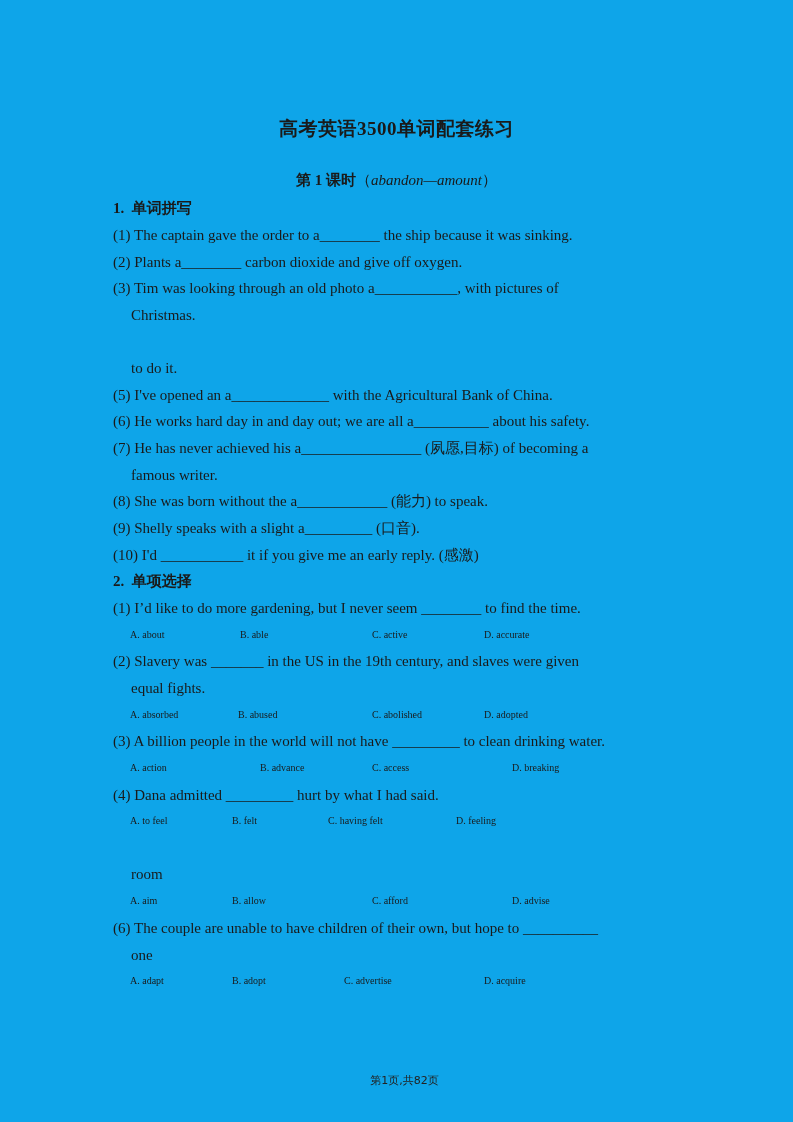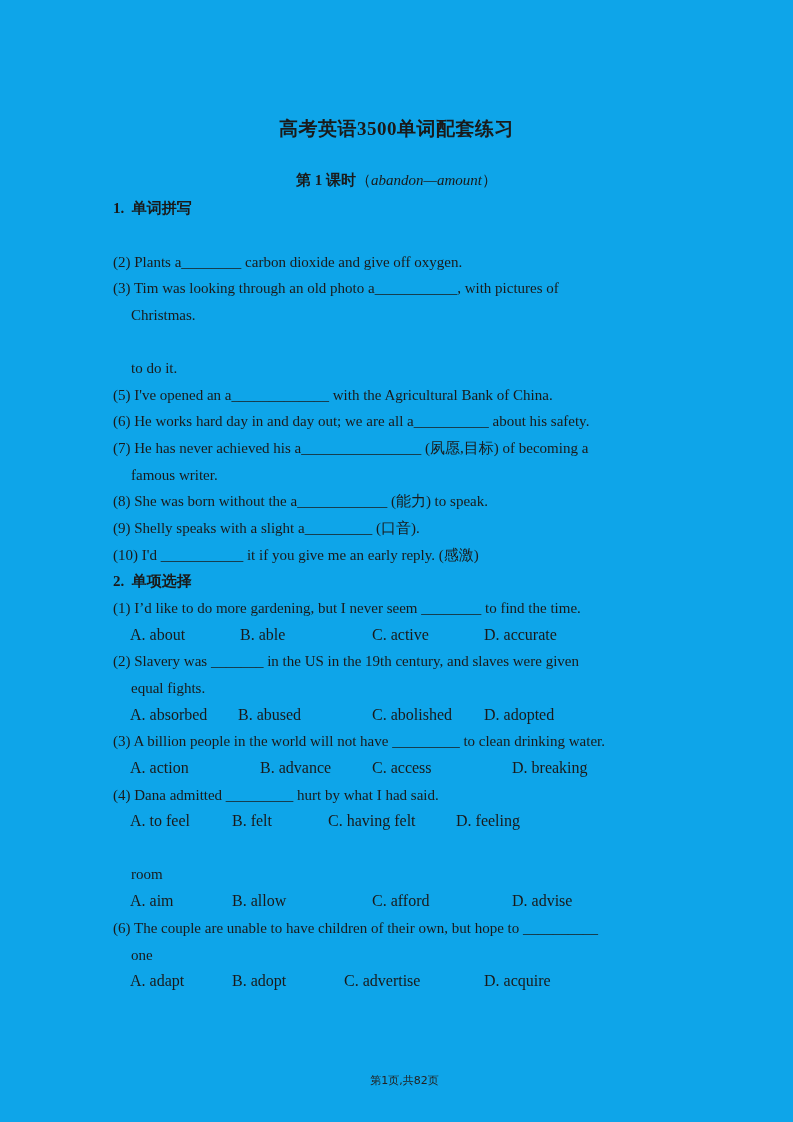--- a/index.html
+++ b/index.html
@@ -7,37 +7,38 @@
       font-family: "Liberation Serif", "DejaVu Serif", serif; color: #1a1a1a; }
     .page { position: absolute; left: 0; top: 0; width: 793px; height: 1122px; background: #0ea5e9; }
     .title { position: absolute; top: 116px; left: 0; width: 793px; text-align: center;
       font-size: 19px; font-weight: bold; letter-spacing: 0.5px; }
     .subtitle { position: absolute; top: 171px; left: 0; width: 793px; text-align: center; font-size: 15px; }
     .subtitle .b { font-weight: bold; }
     .subtitle .i { font-style: italic; }
     .line { position: absolute; left: 113px; font-size: 15px; white-space: pre; line-height: 20px; }
     .cont { left: 131px; }
     .sec { font-weight: bold; font-size: 15px; }
-    .opt { position: absolute; font-size: 16px; white-space: pre; line-height: 20px; text-align: right; }
+    .opt { position: absolute; font-size: 10px; white-space: pre; line-height: 20px; text-align: right; }
     .footer { position: absolute; top: 1073px; left: 0; width: 793px; text-align: center;
       font-family: "DejaVu Sans", "Liberation Sans", sans-serif; font-size: 11px; color: #222; padding-left: 8px; }
   </style>
 </head>
 <body>
 
 <div class="page">
 
   <div class="title">高考英语3500单词配套练习</div>
 
   <div class="subtitle">
     <span class="b">第 1 课时</span><span>（</span><span class="i">abandon—amount</span><span>）</span>
   </div>
 
   <div class="line sec" style="top:198px">1.  单词拼写</div>
 
+  <div class="line" style="top:225px">(1) The captain gave the order to a________ the ship because it was sinking.</div>
   <div class="line" style="top:252px">(2) Plants a________ carbon dioxide and give off oxygen.</div>
   <div class="line" style="top:278px">(3) Tim was looking through an old photo a___________, with pictures of</div>
   <div class="line cont" style="top:305px">Christmas.</div>
   <div class="line cont" style="top:358px">to do it.</div>
   <div class="line" style="top:385px">(5) I've opened an a_____________ with the Agricultural Bank of China.</div>
   <div class="line" style="top:411px">(6) He works hard day in and day out; we are all a__________ about his safety.</div>
   <div class="line" style="top:438px">(7) He has never achieved his a________________ (夙愿,目标) of becoming a</div>
   <div class="line cont" style="top:465px">famous writer.</div>
   <div class="line" style="top:491px">(8) She was born without the a____________ (能力) to speak.</div>
   <div class="line" style="top:518px">(9) Shelly speaks with a slight a_________ (口音).</div>

